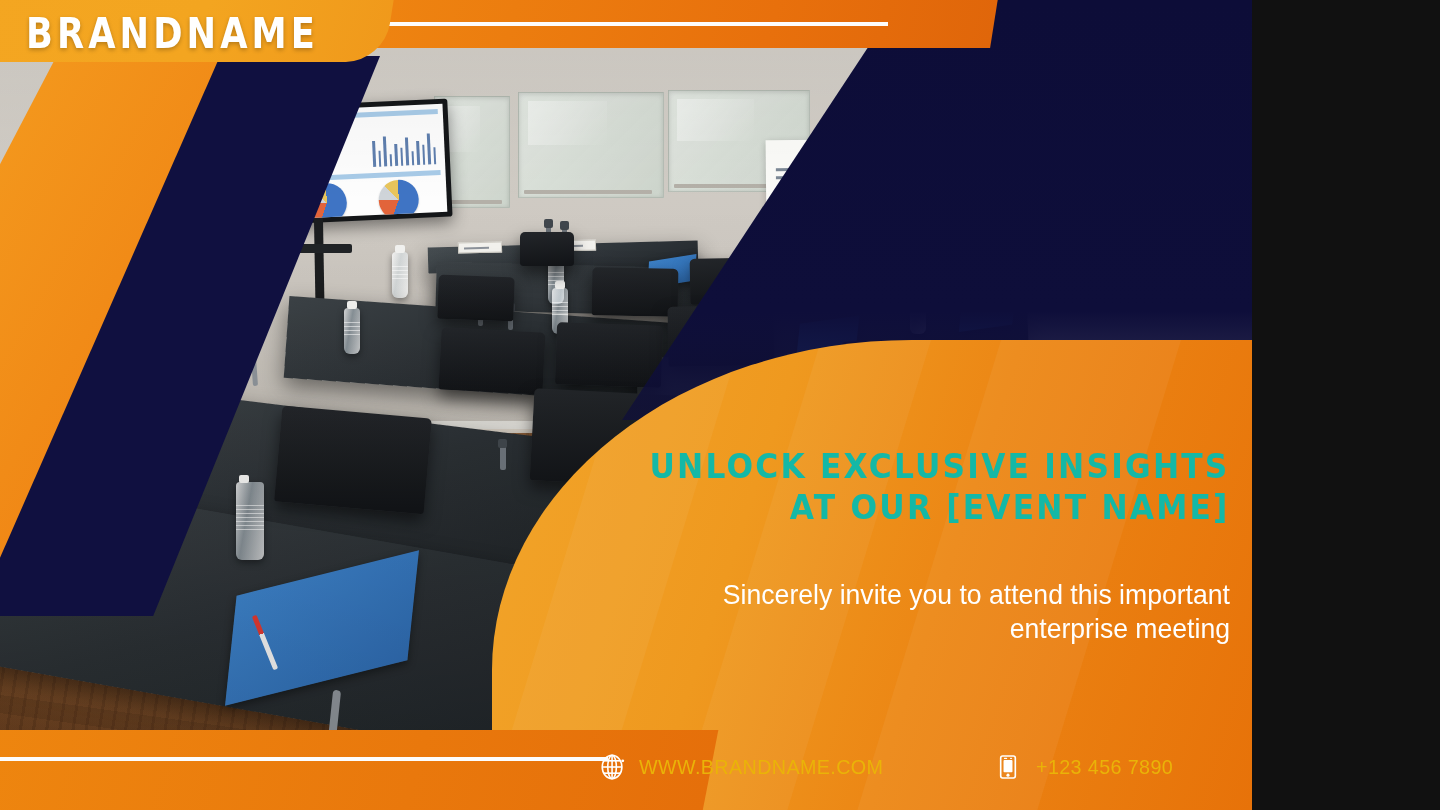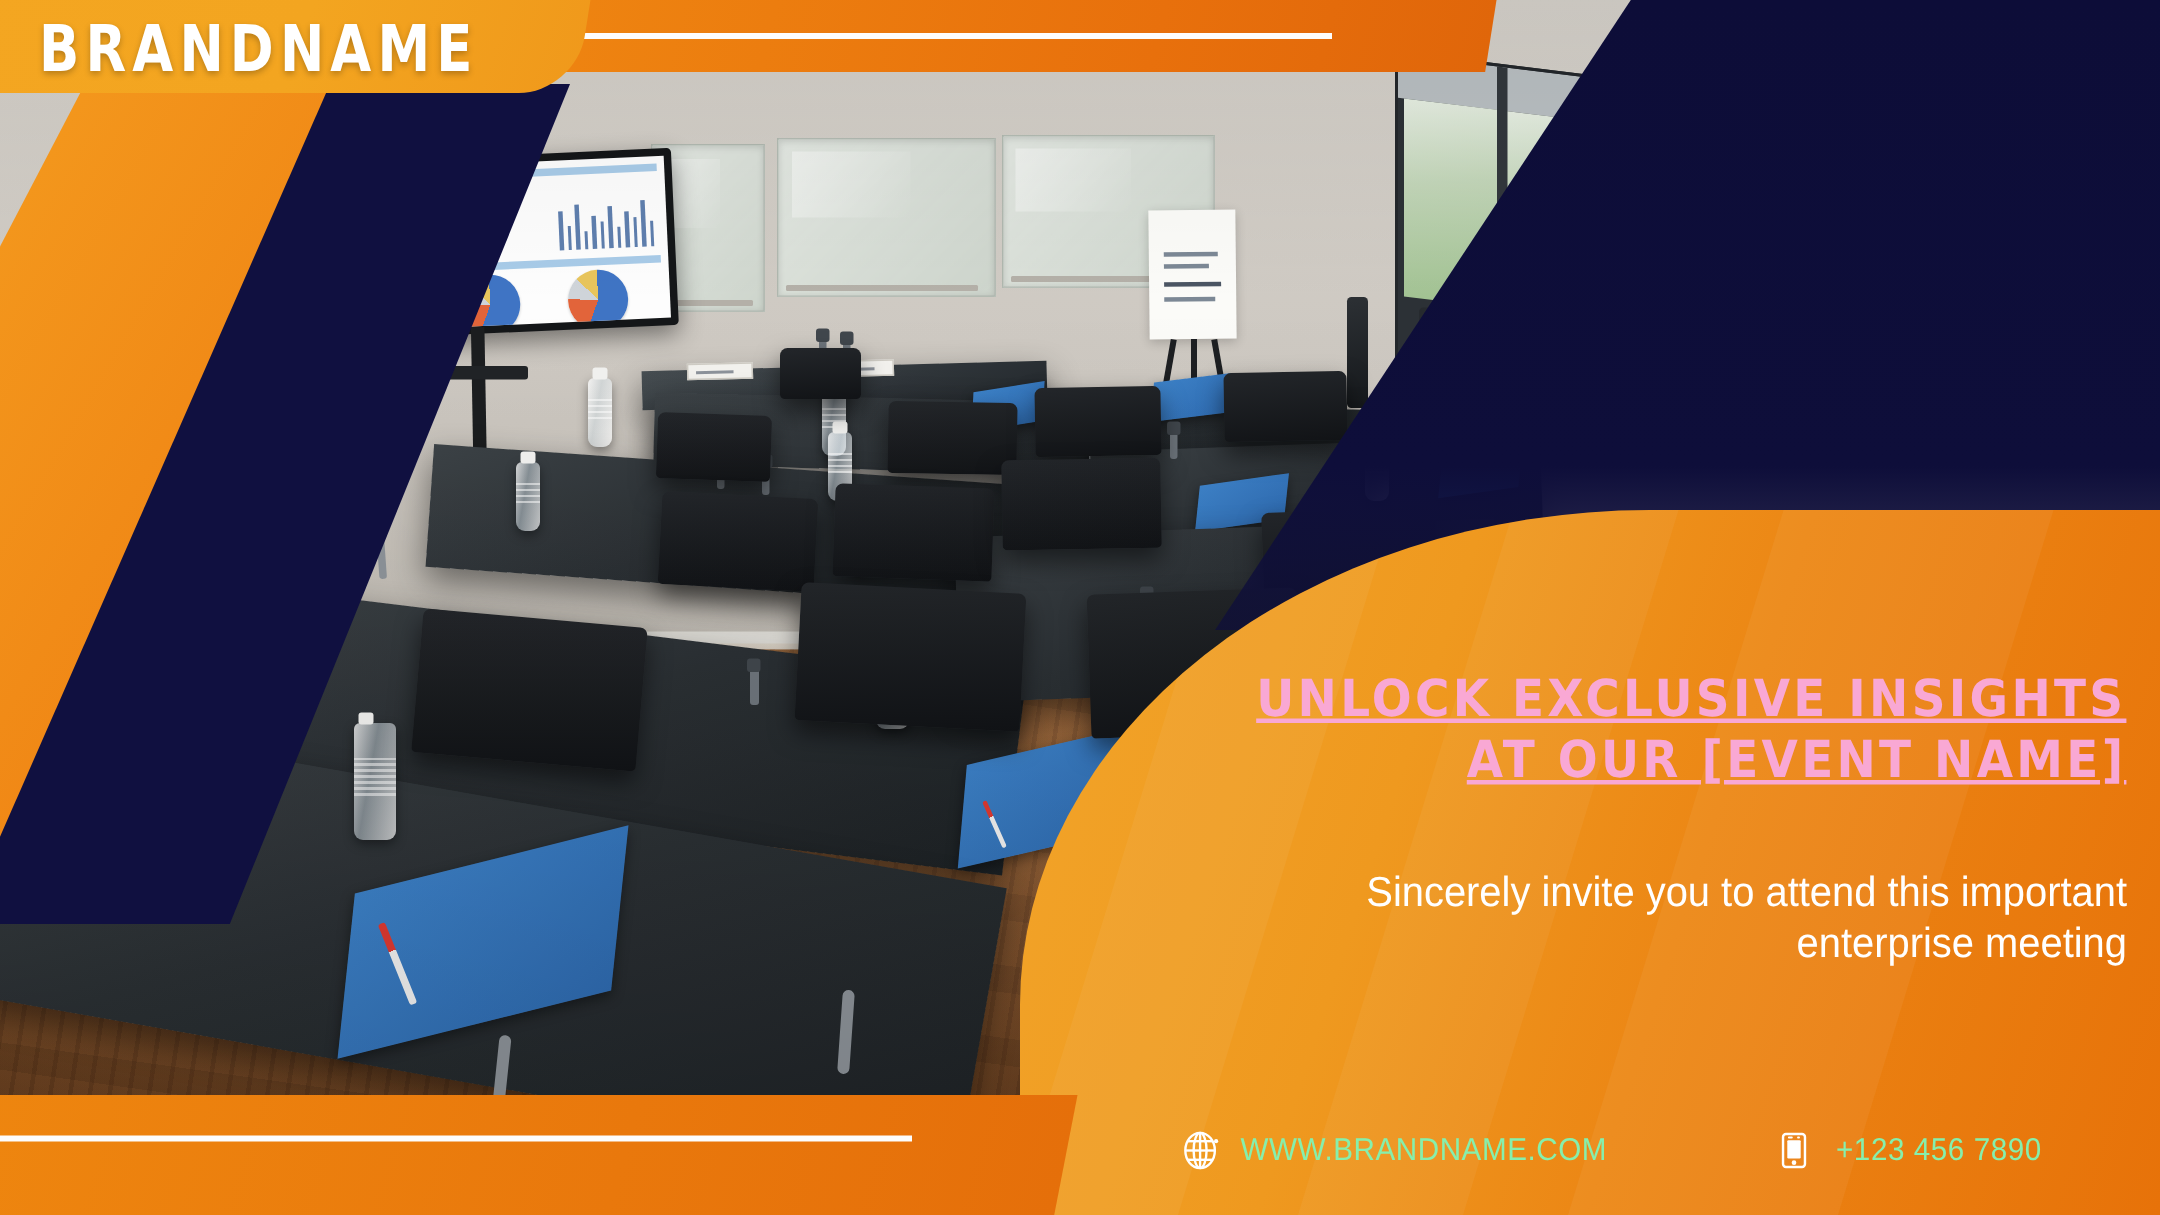--- a/index.html
+++ b/index.html
@@ -1,19 +1,19 @@
 <!DOCTYPE html>
 <html><head>
 <meta charset="utf-8">
 <title>Meeting Invitation</title>
 <style>
   html,body{margin:0;padding:0;background:#111;}
   *{box-sizing:border-box;}
   #poster{
-    position:relative;width:1440px;height:810px;overflow:hidden;
+    position:relative;width:1252px;height:810px;overflow:hidden;
     font-family:"Liberation Sans", sans-serif;background:#2b2b2b;
   }
 
   
   .photo{position:absolute;inset:0;overflow:hidden;background:#cdc8c0;}
   .wall{position:absolute;left:0;top:0;width:100%;height:56%;
         background:linear-gradient(180deg,#d6d2cb 0%,#cdc8c1 55%,#c0bbb3 100%);}
   .ceiling{position:absolute;left:0;top:0;width:100%;height:7%;
         background:linear-gradient(180deg,#e4e2de,#cfcbc5);}
   .baseboard{position:absolute;left:0;top:52%;width:100%;height:1.6%;
@@ -137,33 +137,33 @@
       background:linear-gradient(95deg,#EE860F 0%,#E9780C 60%,#E56F0A 100%);
       transform:skewX(-11deg);}
   .bottom-band-line{position:absolute;left:0;bottom:49px;width:608px;height:4px;background:#fdfdfd;}
 
   
   .title{position:absolute;right:20px;top:142px;z-index:7;text-align:right;color:#fff;
       font-family:"DejaVu Sans", sans-serif;font-weight:700;line-height:.90;}
   .title .l1,.title .l2{display:block;font-size:68px;letter-spacing:2px;
       transform:scaleX(.94);transform-origin:right center;}
 
-  .headline{position:absolute;right:22px;top:446px;z-index:7;text-align:right;color:#f9a8d4;
-      font-family:"DejaVu Sans", sans-serif;font-weight:700;line-height:1.22;text-decoration:underline;}
+  .headline{position:absolute;right:22px;top:446px;z-index:7;text-align:right;color:#14b8a6;
+      font-family:"DejaVu Sans", sans-serif;font-weight:700;line-height:1.22;}
   .headline .h1,.headline .h2{display:block;font-size:34px;letter-spacing:2.4px;
       transform:scaleX(.92);transform-origin:right center;}
 
   .subtext{position:absolute;right:22px;top:578px;z-index:7;width:620px;text-align:right;
       color:#fff;font-family:"Liberation Sans", sans-serif;font-weight:400;font-size:28px;
       line-height:1.22;transform:scaleX(.95);transform-origin:right center;}
 
   
   .contacts{position:absolute;right:0;bottom:0;height:86px;width:760px;z-index:8;
       display:flex;align-items:center;justify-content:center;gap:96px;padding-left:36px;}
-  .contact{display:flex;align-items:center;gap:11px;color:#86efac;
+  .contact{display:flex;align-items:center;gap:11px;color:#eab308;
       font-family:"Liberation Sans", sans-serif;font-size:21px;letter-spacing:.4px;}
   .contact .txt{transform:scaleX(.94);transform-origin:left center;white-space:nowrap;}
   .ico{width:30px;height:30px;flex:none;display:block;}
 </style>
 </head>
 <body>
 
 <div id="poster">
 
   <div class="photo">

